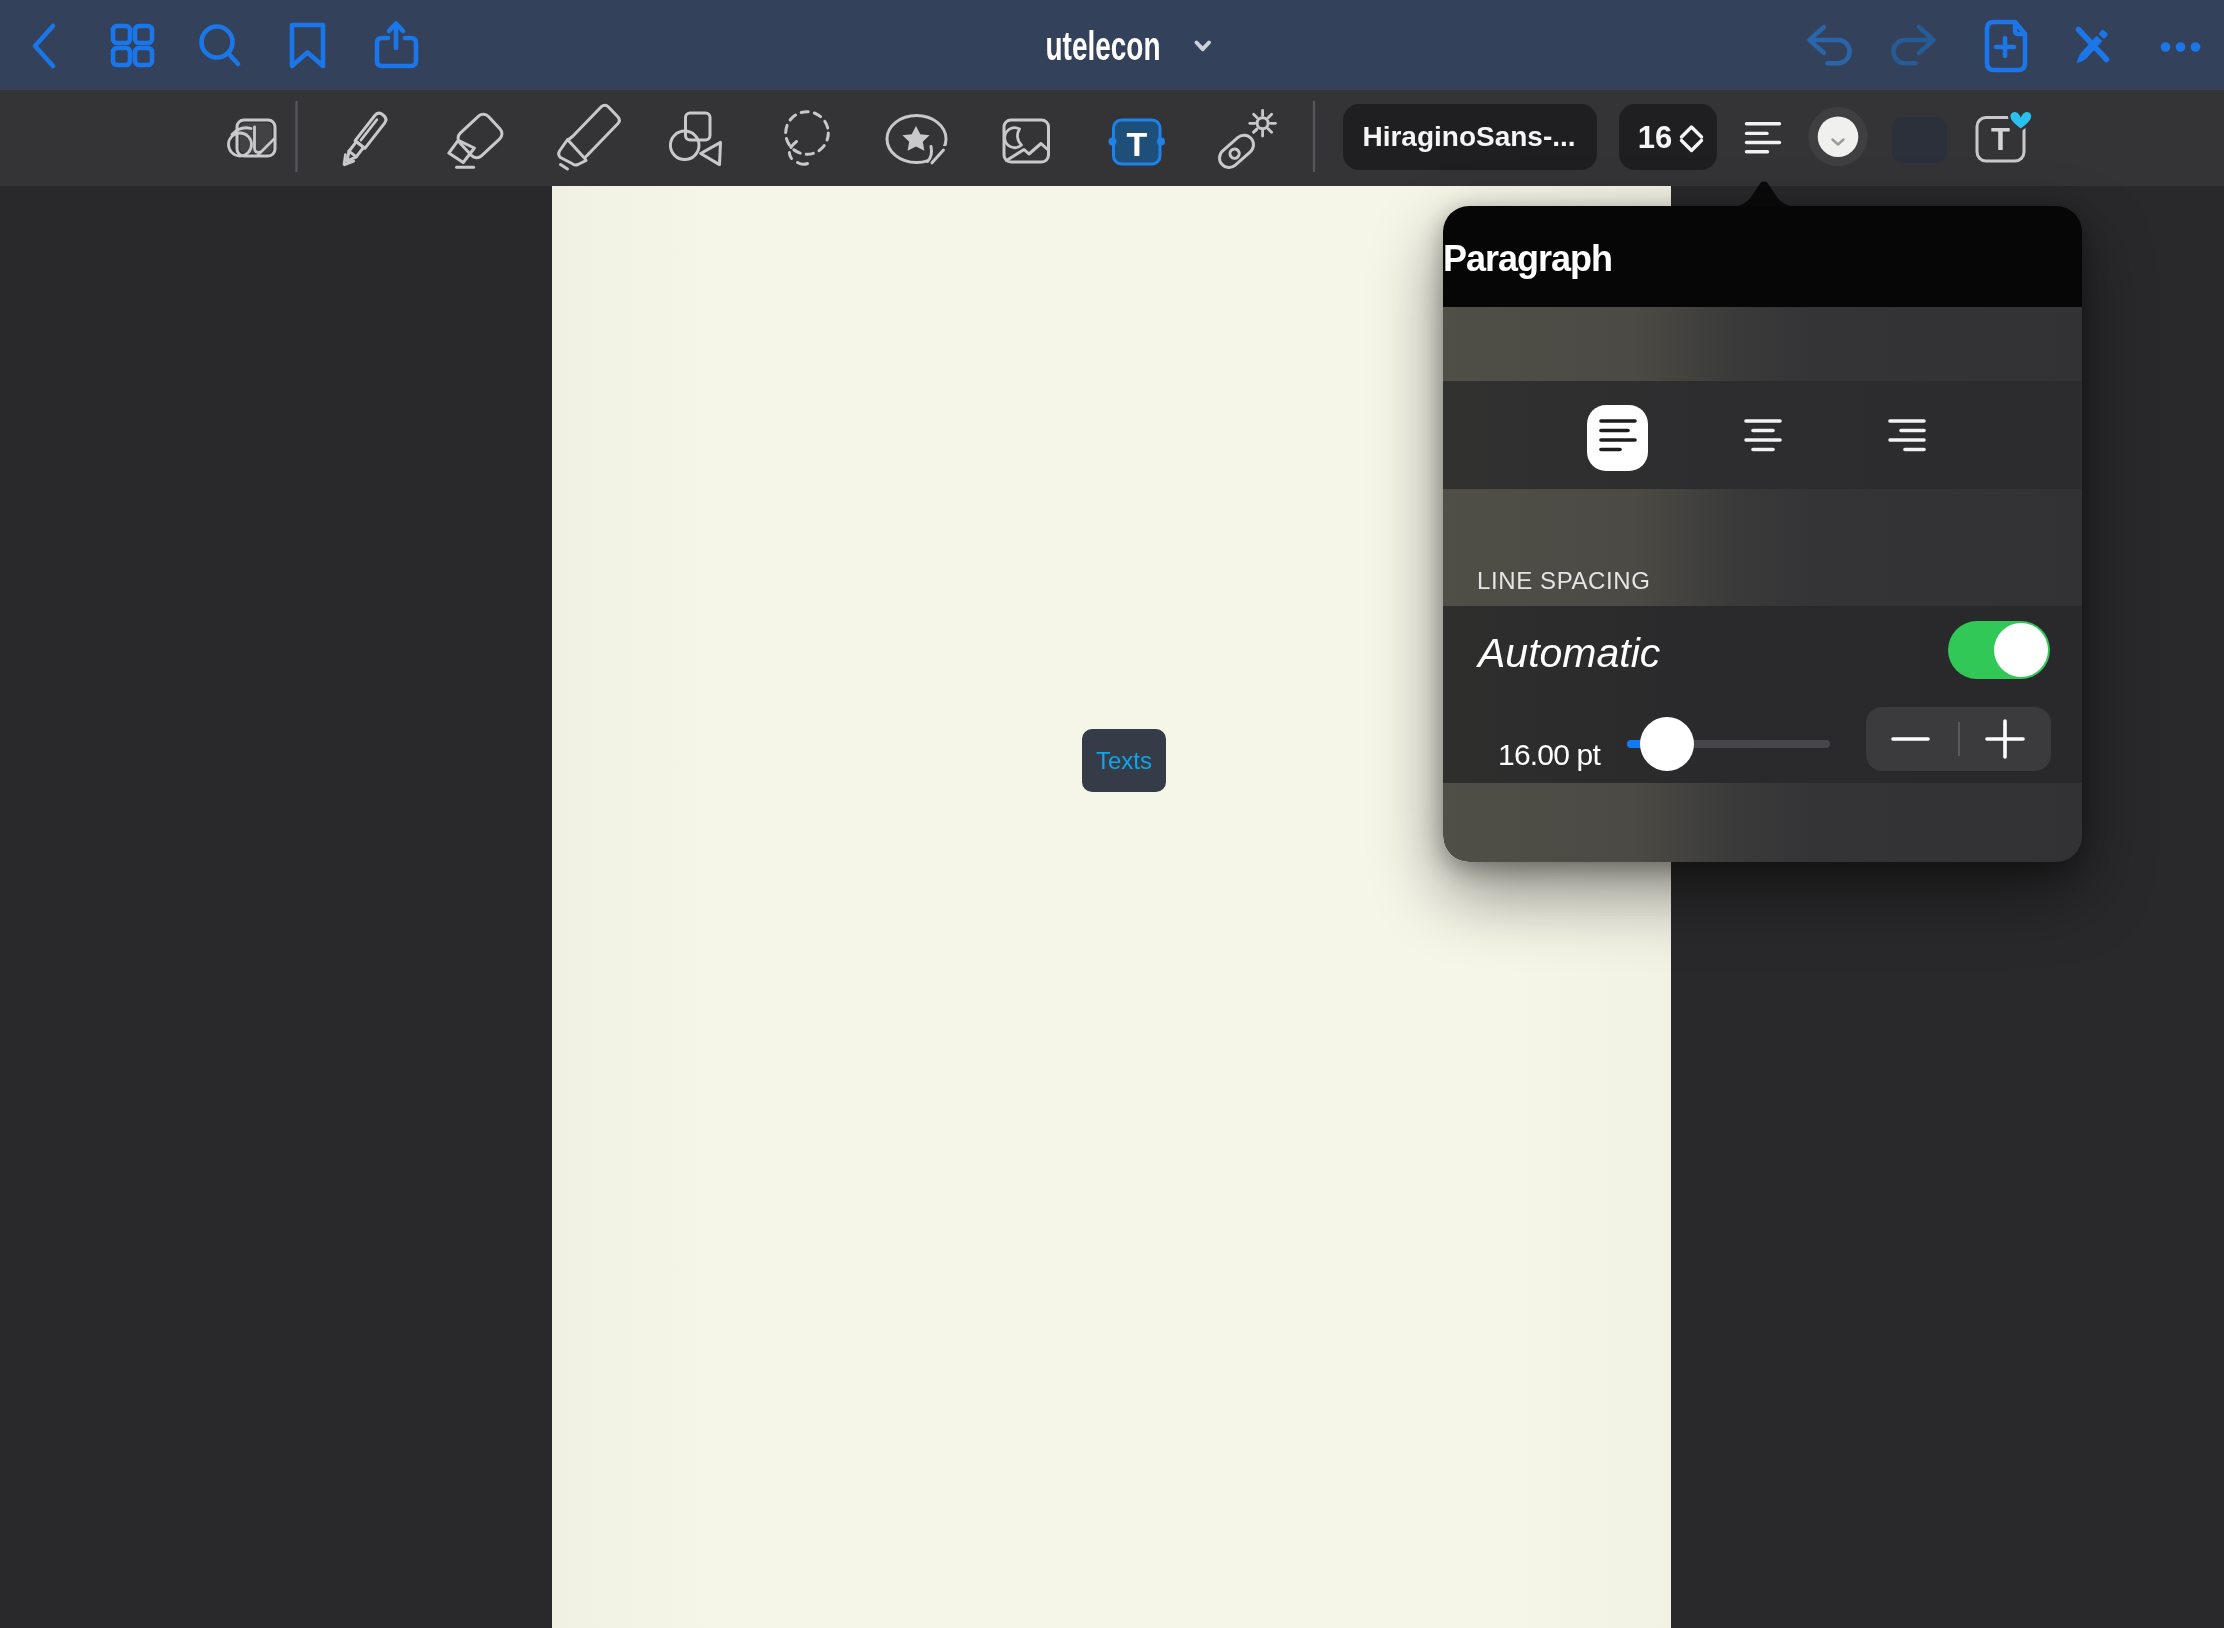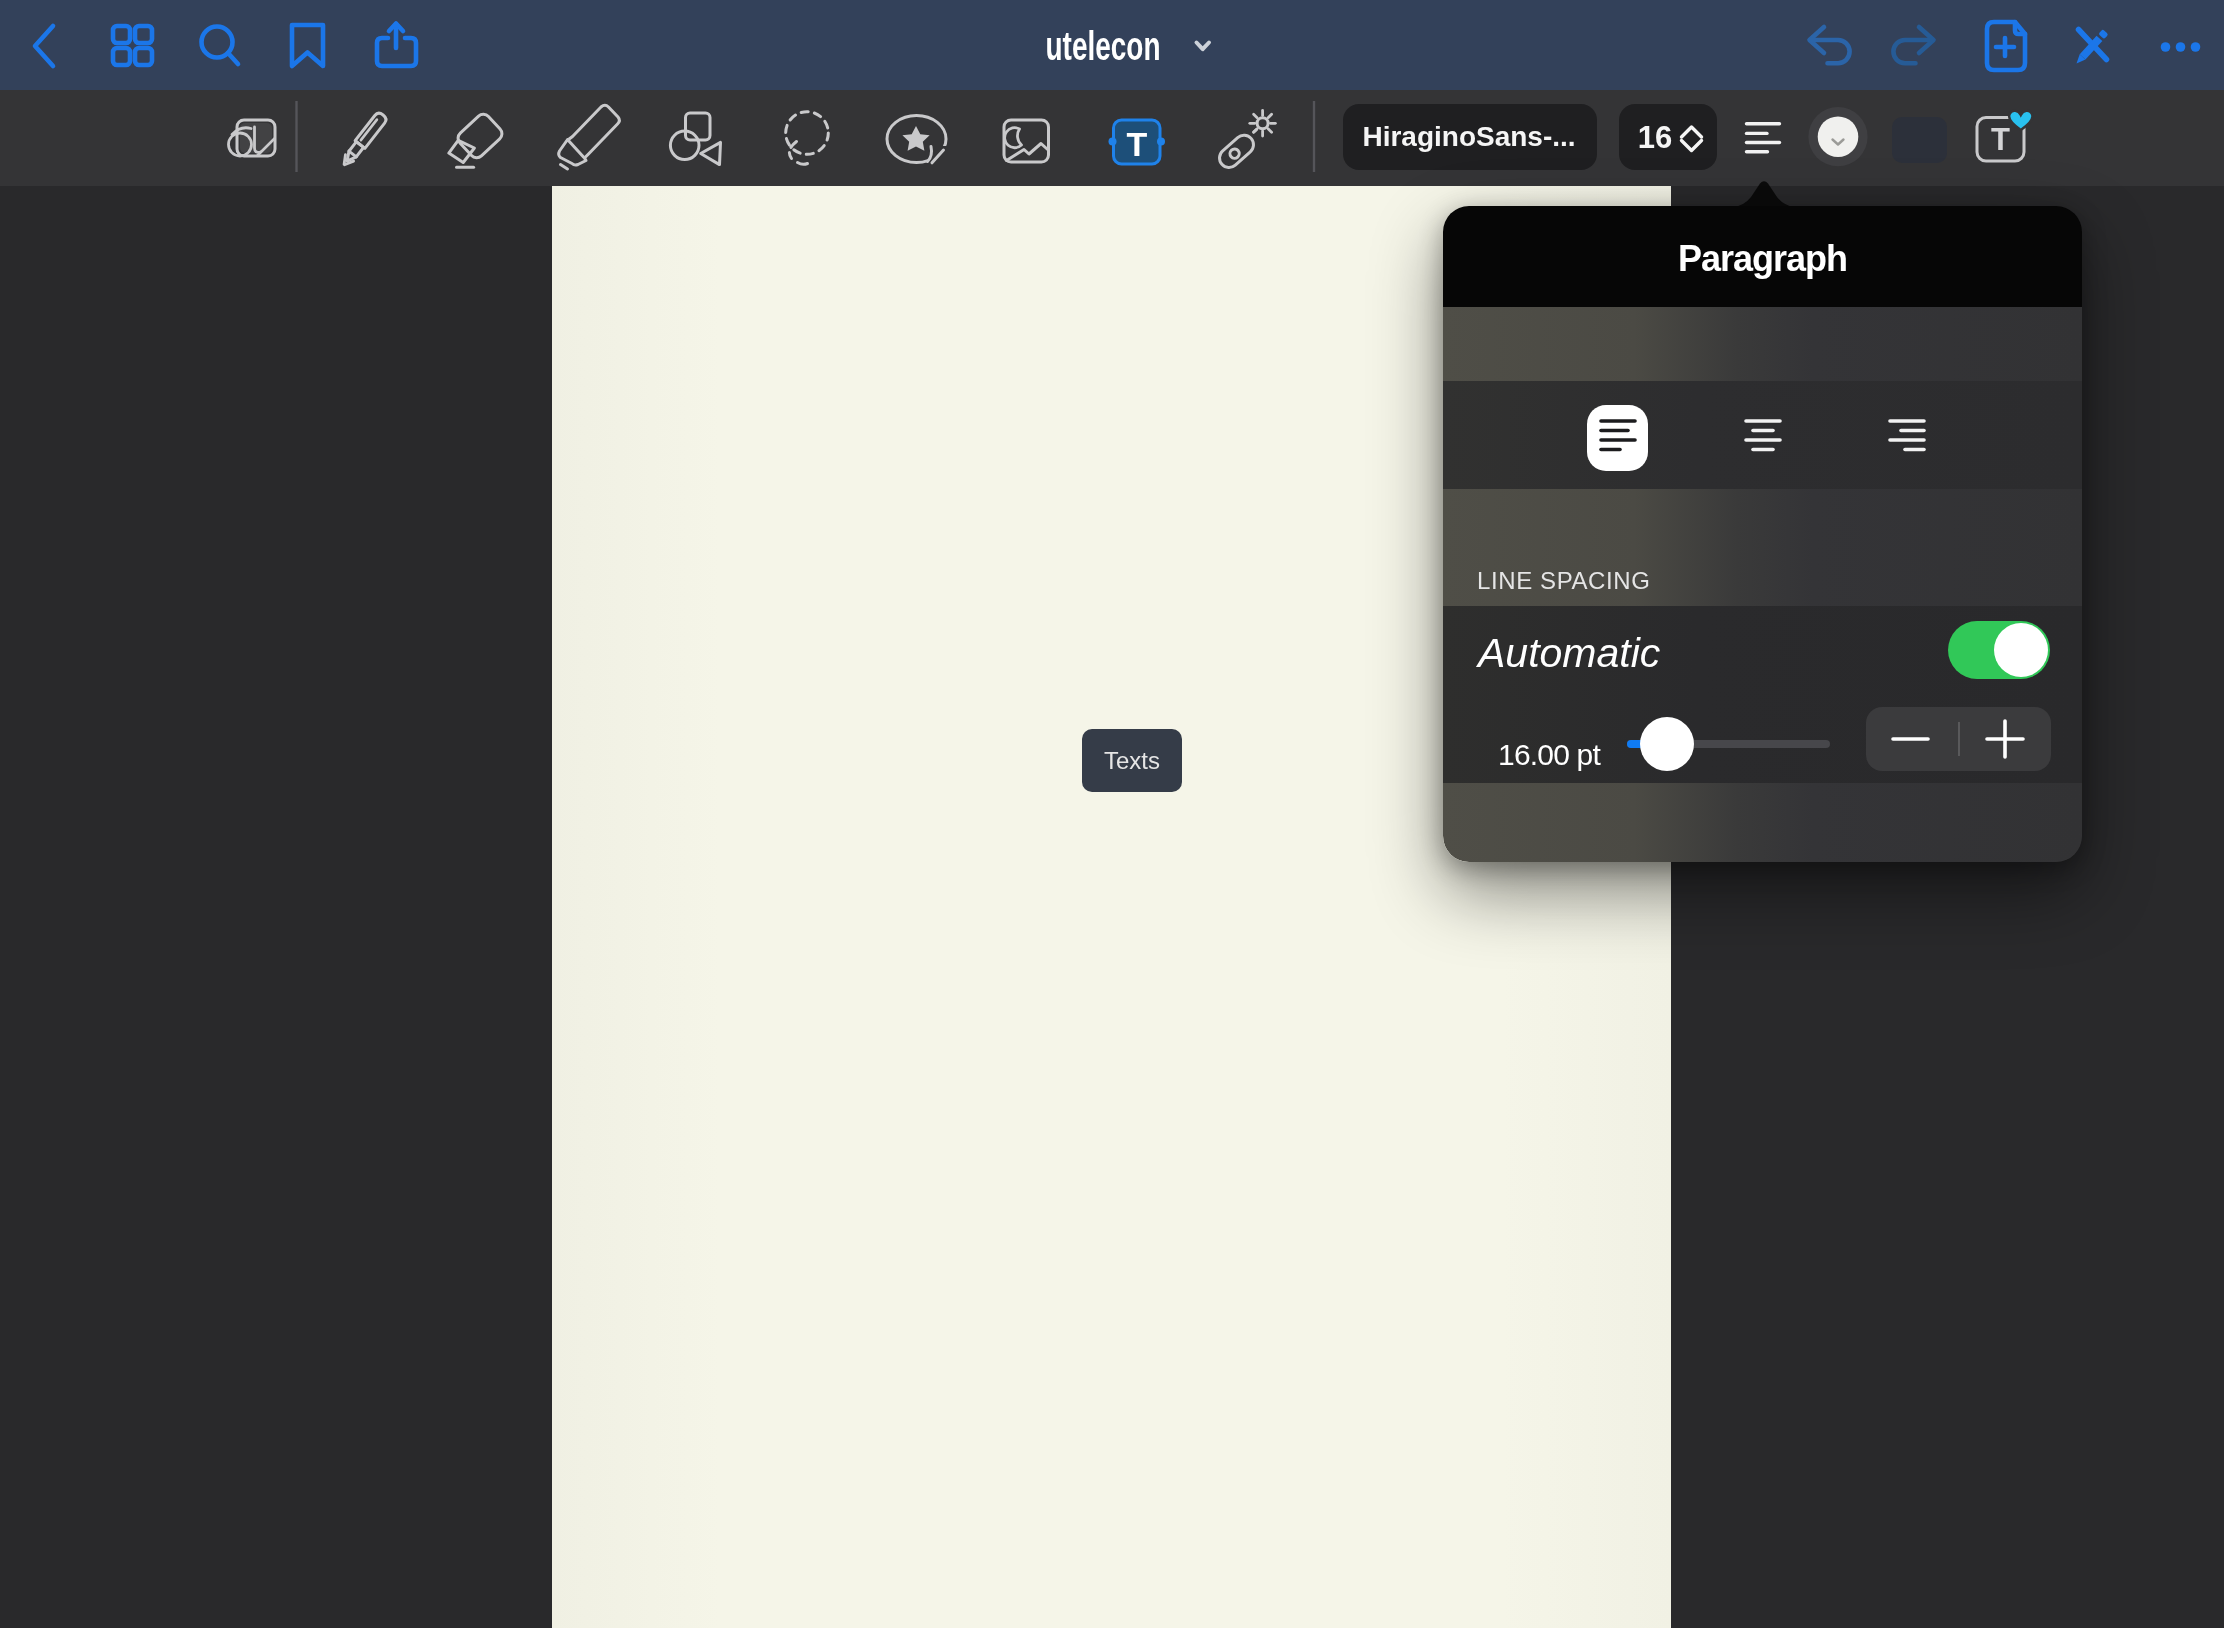--- a/index.html
+++ b/index.html
@@ -8,30 +8,30 @@
   .abs { position:absolute; }
 
   
   #navbar { left:0; top:0; width:2224px; height:90px; background:#33415a; }
   #toolbar { left:0; top:90px; width:2224px; height:96px; background:#343436; }
 
   
   #paper { left:552px; top:186px; width:1119px; height:1442px;
            background:linear-gradient(90deg,#f0f0e3 0%, #f5f5e8 15%, #f5f5e8 85%, #f1f1e4 100%); }
 
-  #textsbox { left:1082px; top:729px; width:100px; height:63px; border-radius:10px;
-              background:#353c48; color:#e5e5e5; font-size:24px; font-weight:400;
+  #textsbox { left:1082px; top:729px; width:84px; height:63px; border-radius:10px;
+              background:#353c48; color:#0ea5e9; font-size:24px; font-weight:400;
               display:flex; align-items:center; justify-content:center; }
 
   
   #pop { left:1443px; top:206px; width:639px; height:656px; border-radius:26px;
          box-shadow:0 30px 70px rgba(0,0,0,0.45), 0 6px 24px rgba(0,0,0,0.3);
          overflow:hidden; }
   #pop .titlebar { position:absolute; left:0; top:0; width:100%; height:101px; background:#060606;
-         color:#fff; font-size:36px; font-weight:700; letter-spacing:-1px; text-align:center; line-height:106px; }
+         color:#fff; font-size:36px; font-weight:700; letter-spacing:-1px; text-align:left; line-height:106px; }
   .band { position:absolute; left:0; width:100%;
           background:linear-gradient(90deg,#4f4e47 0%, #4b4a44 30%, #3a3a3a 46%, #343437 58%, #323234 100%); }
   #bandA { top:101px; height:74px; }
   #bandB { top:283px; height:117px; }
   #bandC { top:577px; height:79px; }
   .prow { position:absolute; left:0; width:100%;
           background:linear-gradient(90deg,#313130 0%, #2d2d2f 40%, #2c2c2e 100%); }
   #rowAlign { top:175px; height:108px; }
   #rowAuto  { top:400px; height:177px; background:linear-gradient(90deg,#2e2e2d 0%, #2a2a2c 40%, #29292b 100%); }
 

